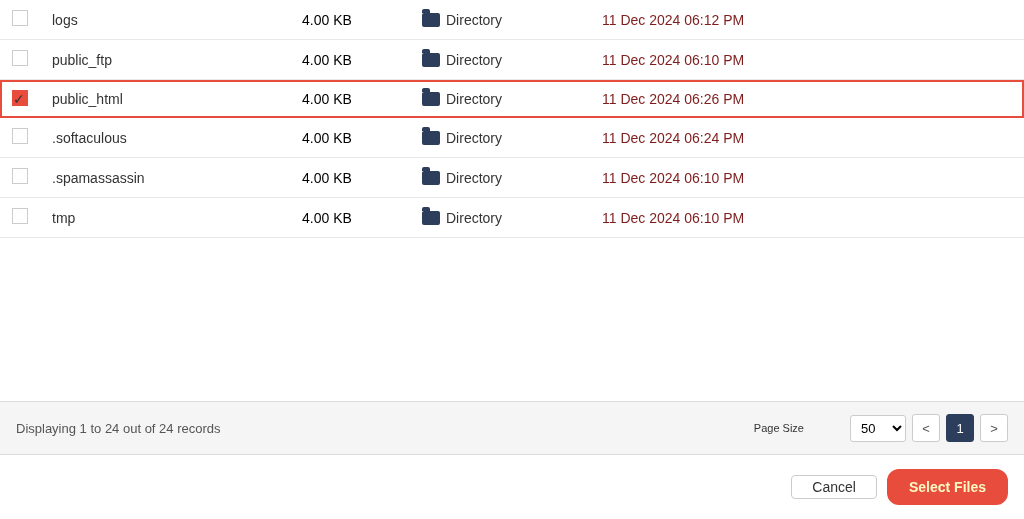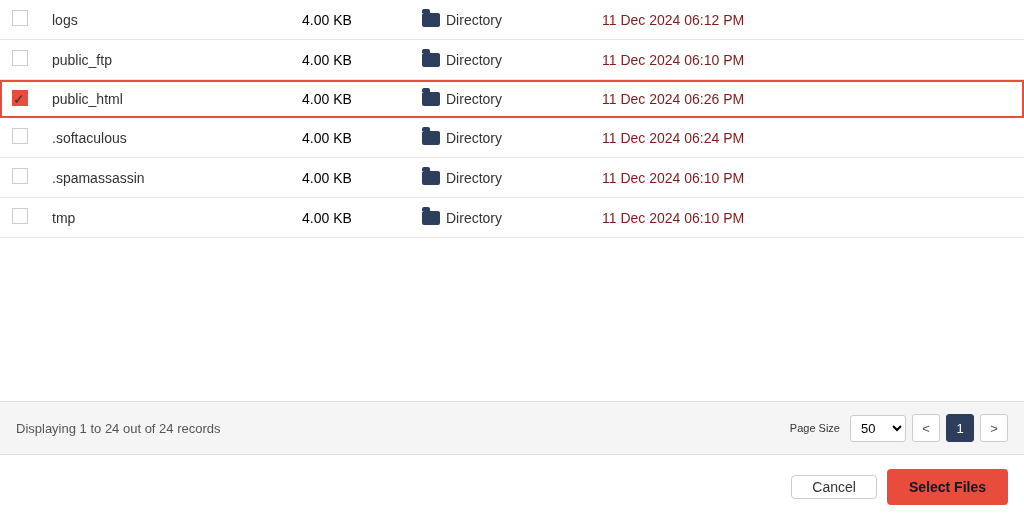--- a/index.html
+++ b/index.html
@@ -113,20 +113,21 @@
       margin-right: 4px;
     }
 
     .page-size-select {
       border: 1px solid #ccc;
       padding: 4px 6px;
       border-radius: 3px;
       font-size: 13px;
       background: #fff;
       cursor: pointer;
+      margin-left: 36px;
     }
 
     .page-btn {
       width: 28px;
       height: 28px;
       border: 1px solid #ccc;
       background: #fff;
       cursor: pointer;
       border-radius: 3px;
       font-size: 13px;
@@ -158,23 +159,23 @@
       color: #333;
       cursor: pointer;
       border-radius: 4px;
       font-size: 14px;
     }
 
     .btn-select {
       padding: 8px 20px;
       border: 2px solid #e74c3c;
       background: #e74c3c;
-      color: #0f172a;
-      cursor: pointer;
-      border-radius: 4px;
+      color: #fef9c3;
+      cursor: pointer;
+      border-radius: 12px;
       font-size: 14px;
       font-weight: bold;
     }
   </style>
 </head>
 <body>
 
 <div class="table-container">
   <table>
     <tbody id="table-body">

